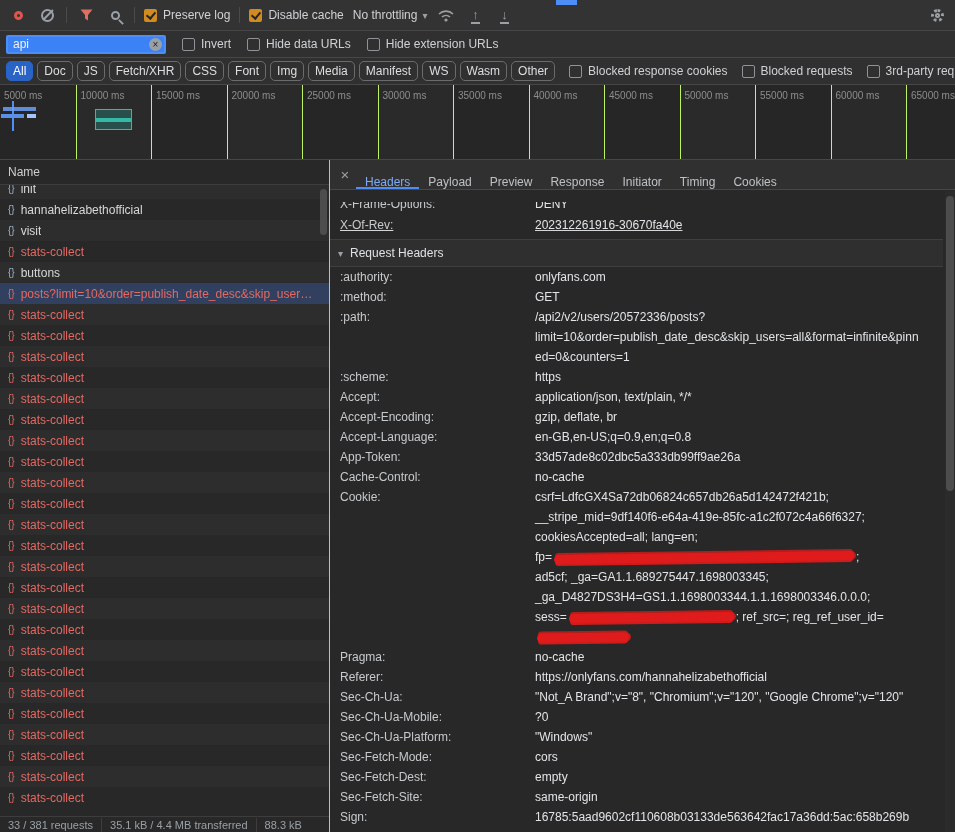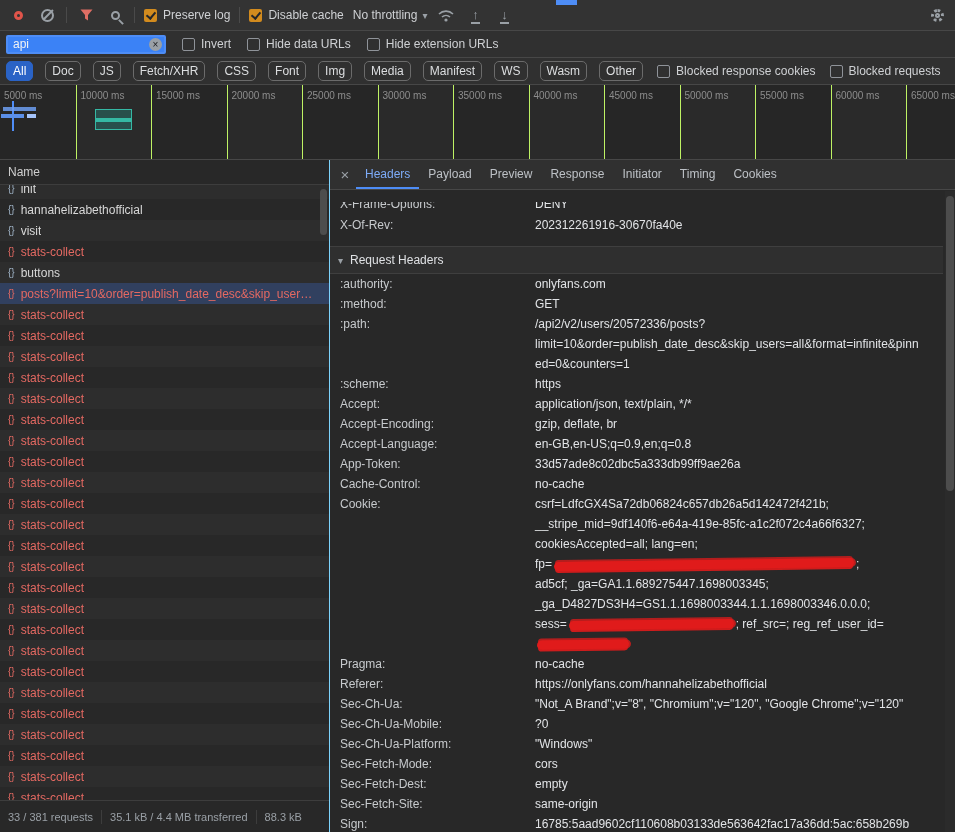--- a/index.html
+++ b/index.html
@@ -47,21 +47,21 @@
           display:flex; align-items:center; padding:0 6px; gap:16px; }
   .filter-wrap { position:relative; flex:none; }
   .filter-input { width:160px; height:19px; background:#3b82f6; color:#f1f3f4; border:2px solid var(--accent-blue,#4e8df6);
                   border-radius:2px; font-family:"Liberation Sans",sans-serif; font-size:12px; padding:0 18px 0 5px; outline:none; }
   .clear-btn { position:absolute; right:4px; top:3px; width:13px; height:13px; border-radius:50%;
                background:#9aa0a6; color:#202124; font-size:10px; line-height:13px; text-align:center; cursor:pointer; }
 
   
   .row3 { height:27px; flex:none; background:#303030; border-bottom:1px solid #474747;
           display:flex; align-items:center; padding:0 6px; gap:14px; overflow:hidden; }
-  .chips { display:flex; align-items:center; gap:12px; flex:none; }
+  .chips { display:flex; align-items:center; gap:4px; flex:none; }
   .chip { padding:2px 6px; border:1px solid #6b6b6b; border-radius:5px; color:#dcdee0; white-space:nowrap; cursor:pointer; }
   .chip-sel { background:#2a63c6; border-color:#2a63c6; color:#ffffff; }
 
   
   .timeline { height:75px; flex:none; background:#262626; border-bottom:1px solid #474747;
               position:relative; overflow:hidden; }
   .ruler { display:flex; height:100%; }
   .tl-cell { width:75.5px; flex:none; border-left:1px solid #bef264; }
   .tl-cell:first-child { border-left:none; }
   .tl-cell:nth-child(even) { background:#2a2a2a; }
@@ -87,42 +87,42 @@
   .req-list .req-row:first-child { margin-top:-7px; }
   .req-row:nth-child(odd) { background:#2d2d2d; }
   .req-icon { font-size:10px; color:#9ab&#59; }
   .req-icon { font-size:10px; color:#9fb2c5; flex:none; }
   .req-label { color:#d8d8d8; overflow:hidden; text-overflow:ellipsis; }
   .req-row.err .req-icon, .req-row.err .req-label { color:var(--error-red,#e46962); }
   .req-row.sel { background:#31405f !important; }
   .left-sb { position:absolute; right:1px; top:26px; bottom:26px; width:8px; }
   .left-sb .thumb { position:absolute; top:3px; left:0; width:7px; height:46px; background:#4d4d4d; border-radius:4px; }
 
-  .status { height:32px; flex:none; border-top:1px solid #3d3d3d; display:flex; align-items:center;
+  .status { height:16px; flex:none; border-top:1px solid #3d3d3d; display:flex; align-items:center;
             color:#9aa0a6; font-size:11px; background:#282828; }
   .st-item { padding:0 8px; white-space:nowrap; }
   .st-div { width:1px; height:14px; background:#3d3d3d; flex:none; }
 
   
   .right { flex:1; min-width:0; display:flex; flex-direction:column; position:relative; }
   .tabbar { height:30px; flex:none; background:#303030; border-bottom:1px solid #474747;
             display:flex; align-items:center; padding:0 4px; }
   .close-x { width:22px; text-align:center; color:#9aa0a6; font-size:15px; cursor:pointer; flex:none; }
   .tabs { display:flex; align-items:stretch; height:100%; }
-  .tab { padding:0 9px; line-height:29px; color:#bdc1c6; cursor:pointer; white-space:nowrap; }
+  .tab { padding:0 9px; line-height:29px; color:#bdc1c6; cursor:pointer; white-space:nowrap;margin-top:8px; }
   .tab-active { color:#7dabf8; box-shadow: inset 0 -2px 0 var(--accent-blue,#4e8df6); }
 
   .hdr-scroll { flex:1; overflow:hidden; position:relative; padding-right:12px; }
   .clip-top { height:13px; overflow:hidden;margin-top:12px; }
   .clip-top .hdr-row { margin-top:-8px; }
   .hdr-row { display:flex; line-height:20px; padding-left:10px; }
   .hdr-name { width:195px; flex:none; color:#c7cacd; }
   .hdr-value { flex:1; max-width:408px; color:#e2e4e7; word-break:break-all; }
   .hdr-line { min-height:20px; }
-  .pre-section { border-bottom:1px solid #3f3f3f; padding-bottom:11px; }
+  .pre-section { border-bottom:1px solid #3f3f3f; padding-bottom:4px;text-decoration:underline; }
   .section-hdr { display:flex; align-items:center; gap:7px; height:27px; padding-left:8px;
                  color:#dfe1e4; background:#2f2f2f; border-bottom:1px solid #3f3f3f; cursor:pointer; }
   .sec-caret { color:#9aa0a6; font-size:10px; }
   .redact { display:inline-block; height:9px; background:var(--redact-red,#e01b1b); border-radius:5px;
             vertical-align:middle; margin:0 2px; transform:rotate(-0.8deg);
             box-shadow:0 3px 0 -1px rgba(224,27,27,.9), 0 -3px 0 -1px rgba(224,27,27,.75), 2px 0 0 rgba(224,27,27,.8); }
   .right-sb { position:absolute; right:0; top:31px; bottom:0; width:10px; background:#2b2b2b; }
   .right-sb .thumb { position:absolute; top:5px; left:1px; width:8px; height:295px; background:#4d4d4d; border-radius:4px; }
 
   svg { display:block; }

